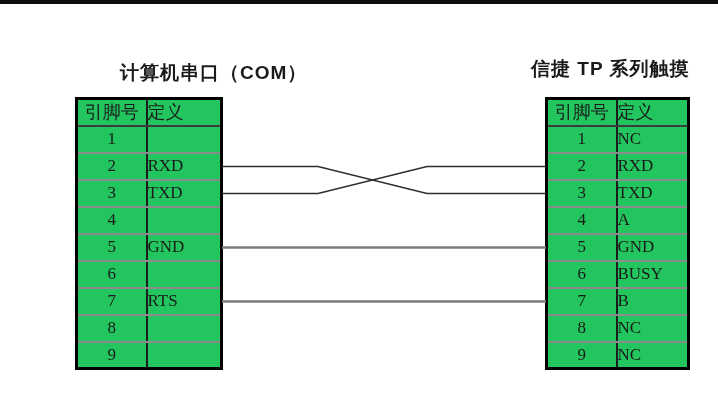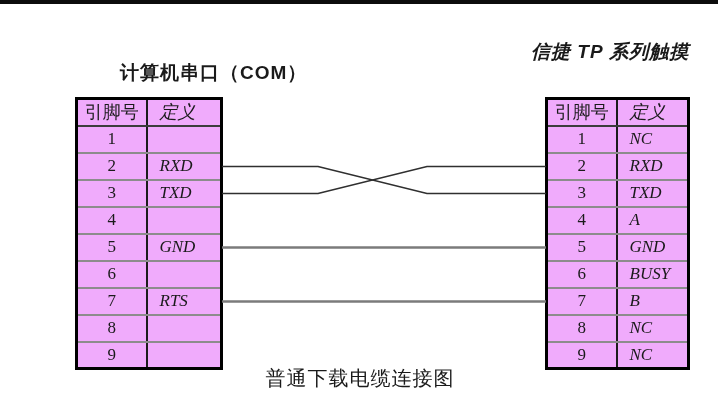--- a/index.html
+++ b/index.html
@@ -30,29 +30,28 @@
     white-space: nowrap;
     letter-spacing: 1px;
   }
   .title-left {
     left: 73px;
     top: 60px;
     margin-left: 47px;
   }
   .title-right {
     left: 531px;
-    top: 38px;
+    top: 55px;
     line-height: 27px;
-    font-style: italic;
   }
   table.pins {
     position: absolute;
     border-collapse: collapse;
     table-layout: fixed;
-    background: #f0abfc;
+    background: #22c55e;
     border: 3px solid #000000;
     font-family: "Liberation Serif", "DejaVu Serif", serif;
     font-size: 17px;
     color: #1a1a1a;
   }
   .pins-left { left: 75px; top: 97px; width: 148px; }
   .pins-right { left: 545px; top: 97px; width: 145px; }
   table.pins th, table.pins td {
     height: 27px;
     padding: 0;
@@ -64,22 +63,20 @@
   table.pins col.c-pin { width: 70px; }
   table.pins th { border-bottom: 2px solid #3c3c3c; font-size: 18px; }
   table.pins td { border-bottom: 2px solid #8c8c8c; }
   table.pins tr:last-child td { border-bottom: none; }
   table.pins th:first-child, table.pins td:first-child {
     border-right: 2px solid #1c1c1c;
     text-align: center;
   }
   table.pins th:last-child, table.pins td:last-child {
     text-align: left;
-    padding-left: 12px;
-    font-style: italic;
   }
   svg.wires {
     position: absolute;
     left: 0; top: 0;
     width: 718px; height: 412px;
   }
   .caption {
     position: absolute;
     left: 180px;
     top: 365px;
@@ -207,15 +204,14 @@
       </tbody>
   </table>
 
   <svg class="wires" viewBox="0 0 718 412" xmlns="http://www.w3.org/2000/svg">
       <polyline points="222,166.5 318,166.5 427,193.5 546,193.5" fill="none" stroke="#2f2f2f" stroke-width="1.6"></polyline>
       <polyline points="222,193.5 318,193.5 427,166.5 546,166.5" fill="none" stroke="#2f2f2f" stroke-width="1.6"></polyline>
       <polyline points="222,247.5 546,247.5" fill="none" stroke="#7b7b7b" stroke-width="2.4"></polyline>
       <polyline points="222,301.5 546,301.5" fill="none" stroke="#7b7b7b" stroke-width="2.4"></polyline>
     </svg>
 
-  <div class="caption">普通下载电缆连接图</div>
 
 </div>
 
 </body></html>

